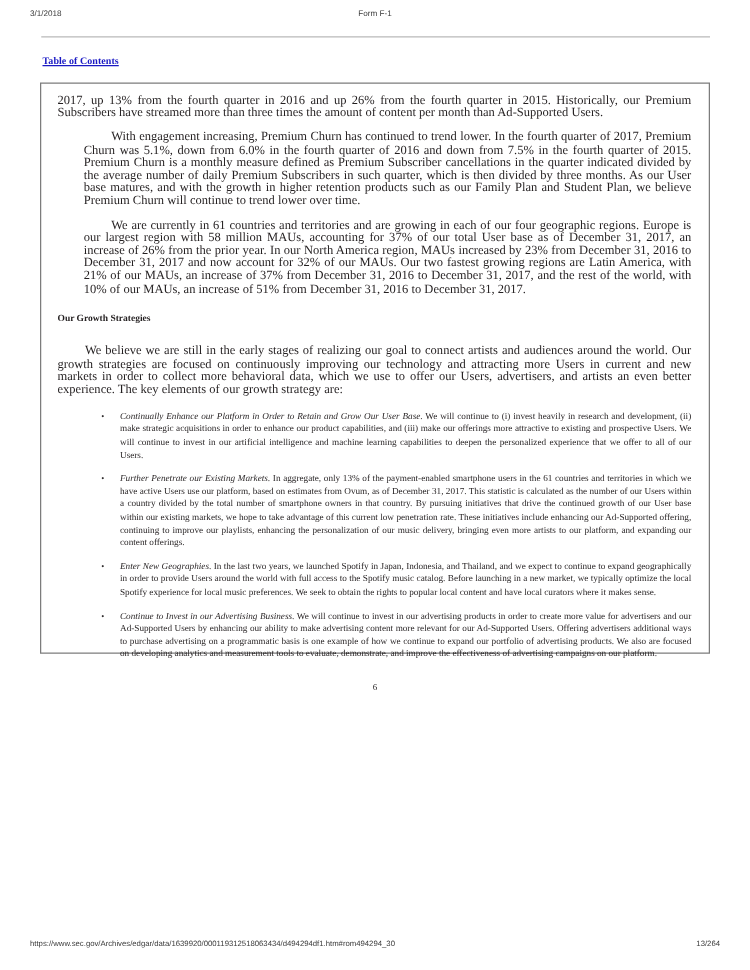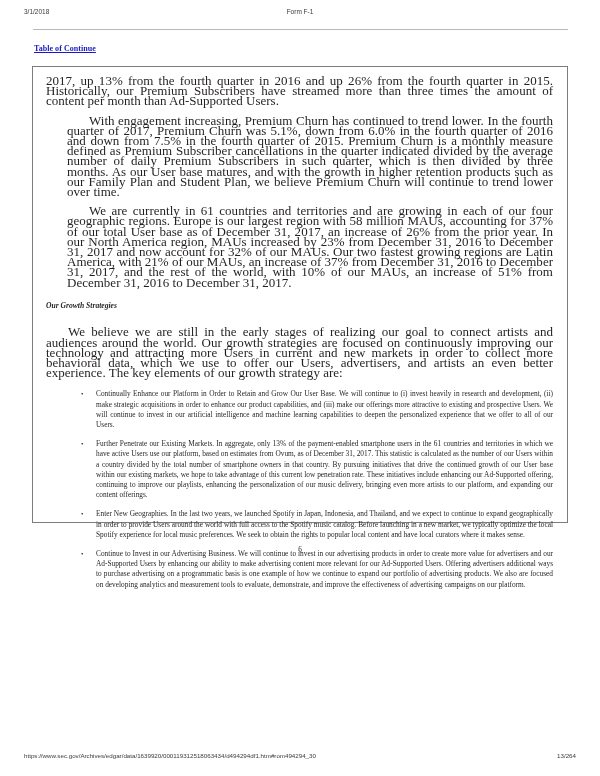--- a/index.html
+++ b/index.html
@@ -77,21 +77,21 @@
     border: 1px solid #7c7c7c;
     box-sizing: border-box;
     background: #ffffff;
   }
   .doc-inner {
     padding: 9px 14px 0 13px;
   }
 
   p.para {
     margin: 0 0 0 0;
-    font-size: 13px;
+    font-size: 10px;
     line-height: 10.2px;
     text-align: justify;
     text-indent: 22px;
     color: #231f20;
     letter-spacing: 0.01px;
     font-family: Liberation Serif, serif;
   }
   p.para.first {
     text-indent: 0;
   }
@@ -100,21 +100,20 @@
     margin-left: 21px;
   }
 
   h3.section-heading {
     margin: 13px 0 0 0;
     font-size: 7.6px;
     line-height: 10.5px;
     font-weight: bold;
     text-align: left;
     color: #231f20;
-    font-style: italic;
   }
   h3.section-heading + p.para {
     margin-top: 16px;
   }
 
   ul.bullets {
     margin: 11px 0 0 0;
     padding: 0;
     list-style: none;
   }
@@ -132,20 +131,21 @@
   }
   ul.bullets > li .bullet-mark {
     position: absolute;
     left: 35px;
     top: 0;
     font-size: 7px;
     line-height: 10.2px;
     color: #231f20;
   }
   .lead-italic {
+    font-style: italic;
   }
 
   
   .page-number {
     position: absolute;
     top: 546px;
     left: 0;
     width: 536px;
     margin-left: 32px;
     text-align: center;
@@ -179,21 +179,21 @@
 </style>
 </head>
 <body>
 
 <div class="print-header">
   <span class="ph-date">3/1/2018</span>
   <span class="ph-title">Form F-1</span>
 </div>
 <div class="header-rule"></div>
 
-<a class="toc-link" href="#">Table of Continue</a>
+<a class="toc-link" href="#">Table of Contents</a>
 
 <div class="doc-box">
   <div class="doc-inner">
 
     <p class="para first">2017, up 13% from the fourth quarter in 2016 and up 26% from the fourth quarter in 2015. Historically, our Premium Subscribers have streamed more than three times the amount of content per month than Ad-Supported Users.</p>
     <p class="para">With engagement increasing, Premium Churn has continued to trend lower. In the fourth quarter of 2017, Premium Churn was 5.1%, down from 6.0% in the fourth quarter of 2016 and down from 7.5% in the fourth quarter of 2015. Premium Churn is a monthly measure defined as Premium Subscriber cancellations in the quarter indicated divided by the average number of daily Premium Subscribers in such quarter, which is then divided by three months. As our User base matures, and with the growth in higher retention products such as our Family Plan and Student Plan, we believe Premium Churn will continue to trend lower over time.</p>
     <p class="para">We are currently in 61 countries and territories and are growing in each of our four geographic regions. Europe is our largest region with 58 million MAUs, accounting for 37% of our total User base as of December 31, 2017, an increase of 26% from the prior year. In our North America region, MAUs increased by 23% from December 31, 2016 to December 31, 2017 and now account for 32% of our MAUs. Our two fastest growing regions are Latin America, with 21% of our MAUs, an increase of 37% from December 31, 2016 to December 31, 2017, and the rest of the world, with 10% of our MAUs, an increase of 51% from December 31, 2016 to December 31, 2017.</p>
 
     <h3 class="section-heading">Our Growth Strategies</h3>
     <p class="para">We believe we are still in the early stages of realizing our goal to connect artists and audiences around the world. Our growth strategies are focused on continuously improving our technology and attracting more Users in current and new markets in order to collect more behavioral data, which we use to offer our Users, advertisers, and artists an even better experience. The key elements of our growth strategy are:</p>

